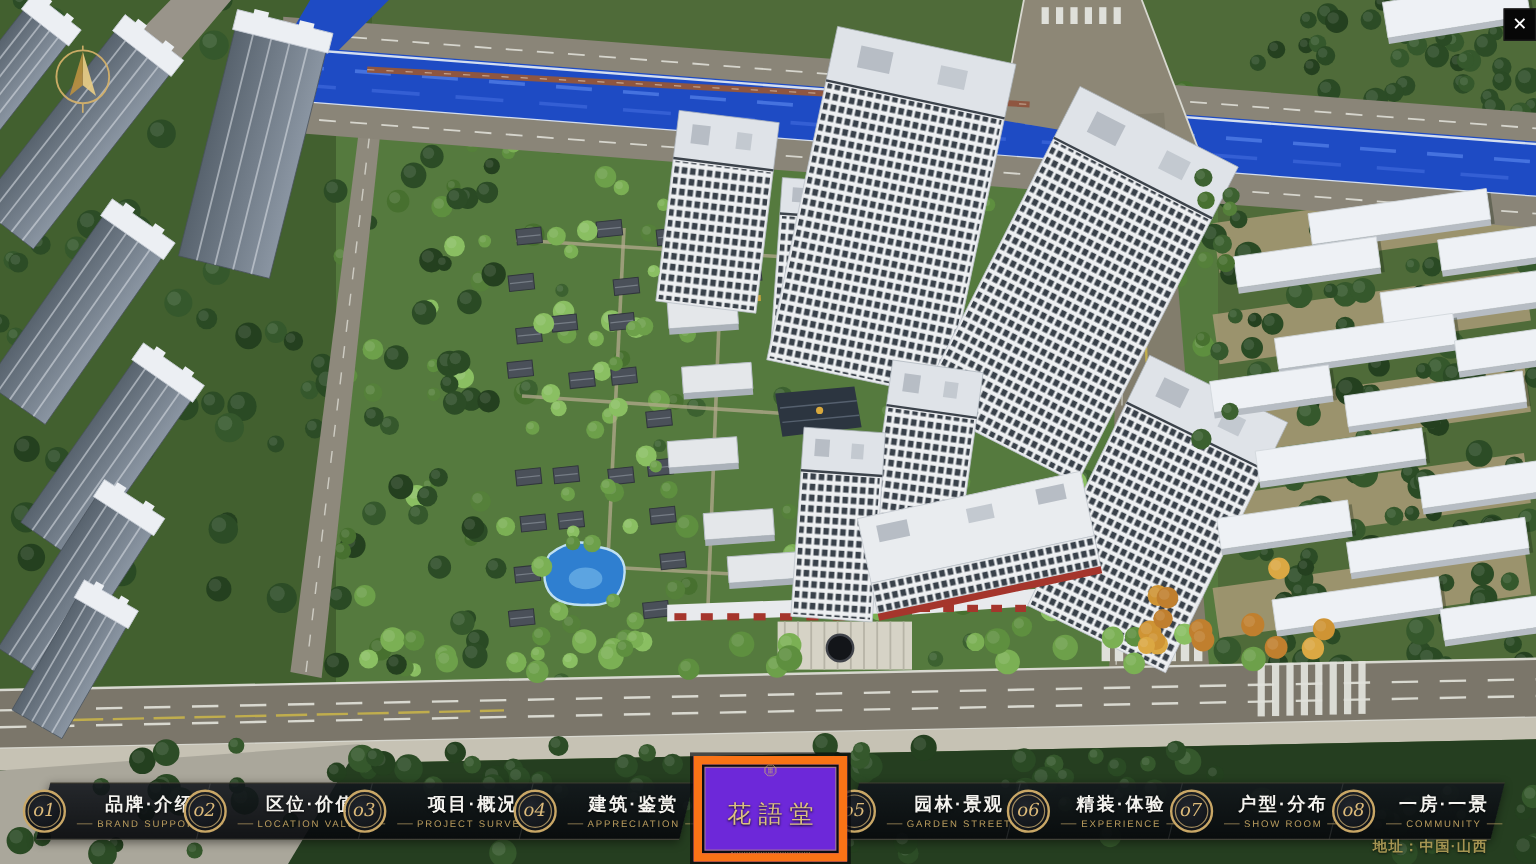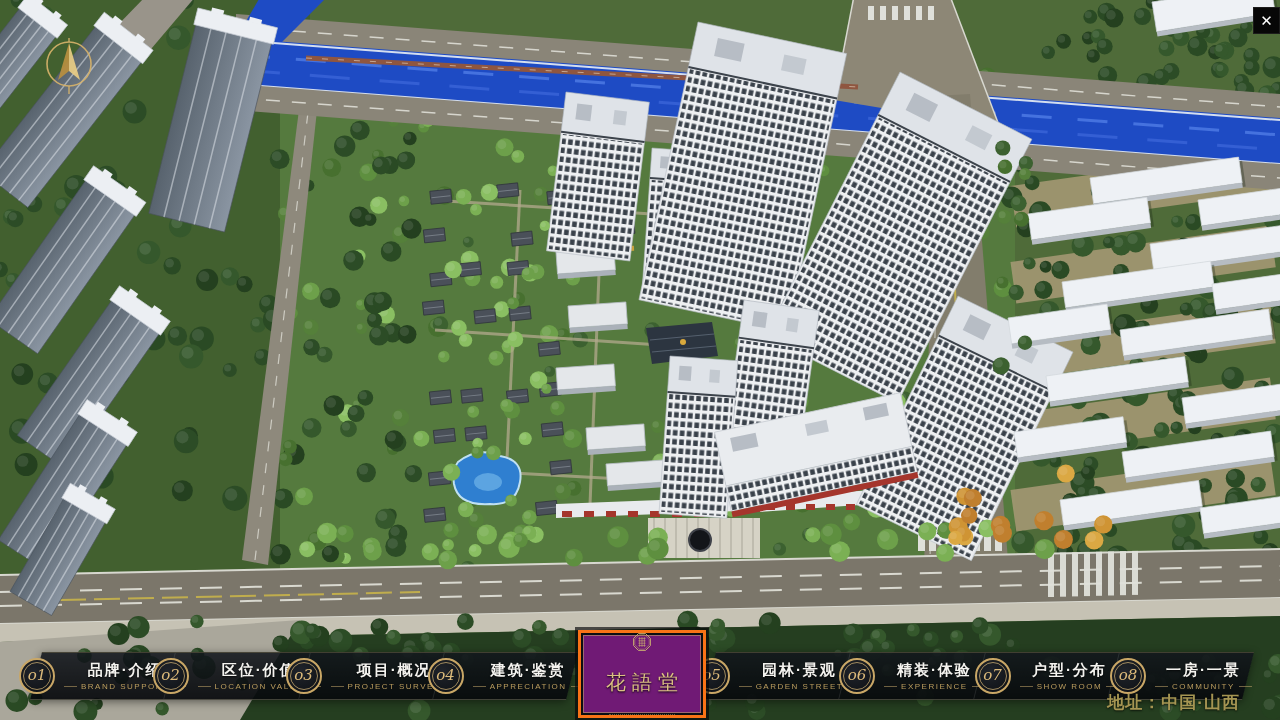--- a/index.html
+++ b/index.html
@@ -37,30 +37,30 @@
     color:#dcba7a;line-height:1;transform:translateY(-1px);}
   .nav-text{display:flex;flex-direction:column;align-items:center;gap:2px;}
   .nav-title{font-size:15px;font-weight:bold;color:#f4f3ef;letter-spacing:2px;
     text-shadow:0 1px 2px rgba(0,0,0,.8);white-space:nowrap;}
   .nav-caption-row{display:flex;align-items:center;gap:4px;}
   .rule{width:13px;height:1px;background:rgba(195,165,105,.55);}
   .nav-caption{font-size:8px;color:#bb9d5e;letter-spacing:1.5px;white-space:nowrap;}
 
   
   .logo-panel{position:absolute;left:578px;bottom:2px;width:128px;height:88px;
-    background:#701a75;border:3px solid #f97316;box-sizing:border-box;cursor:pointer;
+    background:#6d28d9;border:7px solid #f97316;box-sizing:border-box;cursor:pointer;
     box-shadow:inset 0 0 0 2px #0b0e12,inset 0 0 0 3px rgba(200,170,110,.55),0 0 0 3px rgba(4,5,7,.65);
     display:flex;flex-direction:column;align-items:center;justify-content:center;gap:18px;}
   .logo-seal{width:30px;height:30px;}
   .logo-name{font-family:"DejaVu Serif",serif;font-size:20px;color:#dcc083;
     letter-spacing:6px;text-indent:6px;text-shadow:0 1px 2px #000;white-space:nowrap;}
   .logo-rule{width:66px;border-top:1px dotted rgba(200,170,110,.5);height:0;}
 
   
-  .address{position:absolute;right:40px;bottom:6px;font-size:17px;font-weight:bold;
+  .address{position:absolute;right:40px;bottom:6px;font-size:12px;font-weight:bold;
     color:#a59552;letter-spacing:1px;text-shadow:0 1px 2px rgba(0,0,0,.7);}
 </style>
 </head>
 <body>
 
 <div id="scene-wrap">
   <svg id="scene-svg" viewBox="0 0 1280 720">
       <defs>
         <linearGradient id="gSlab" x1="0" y1="0" x2="1" y2="0">
           <stop offset="0" stop-color="#58636e"></stop>

